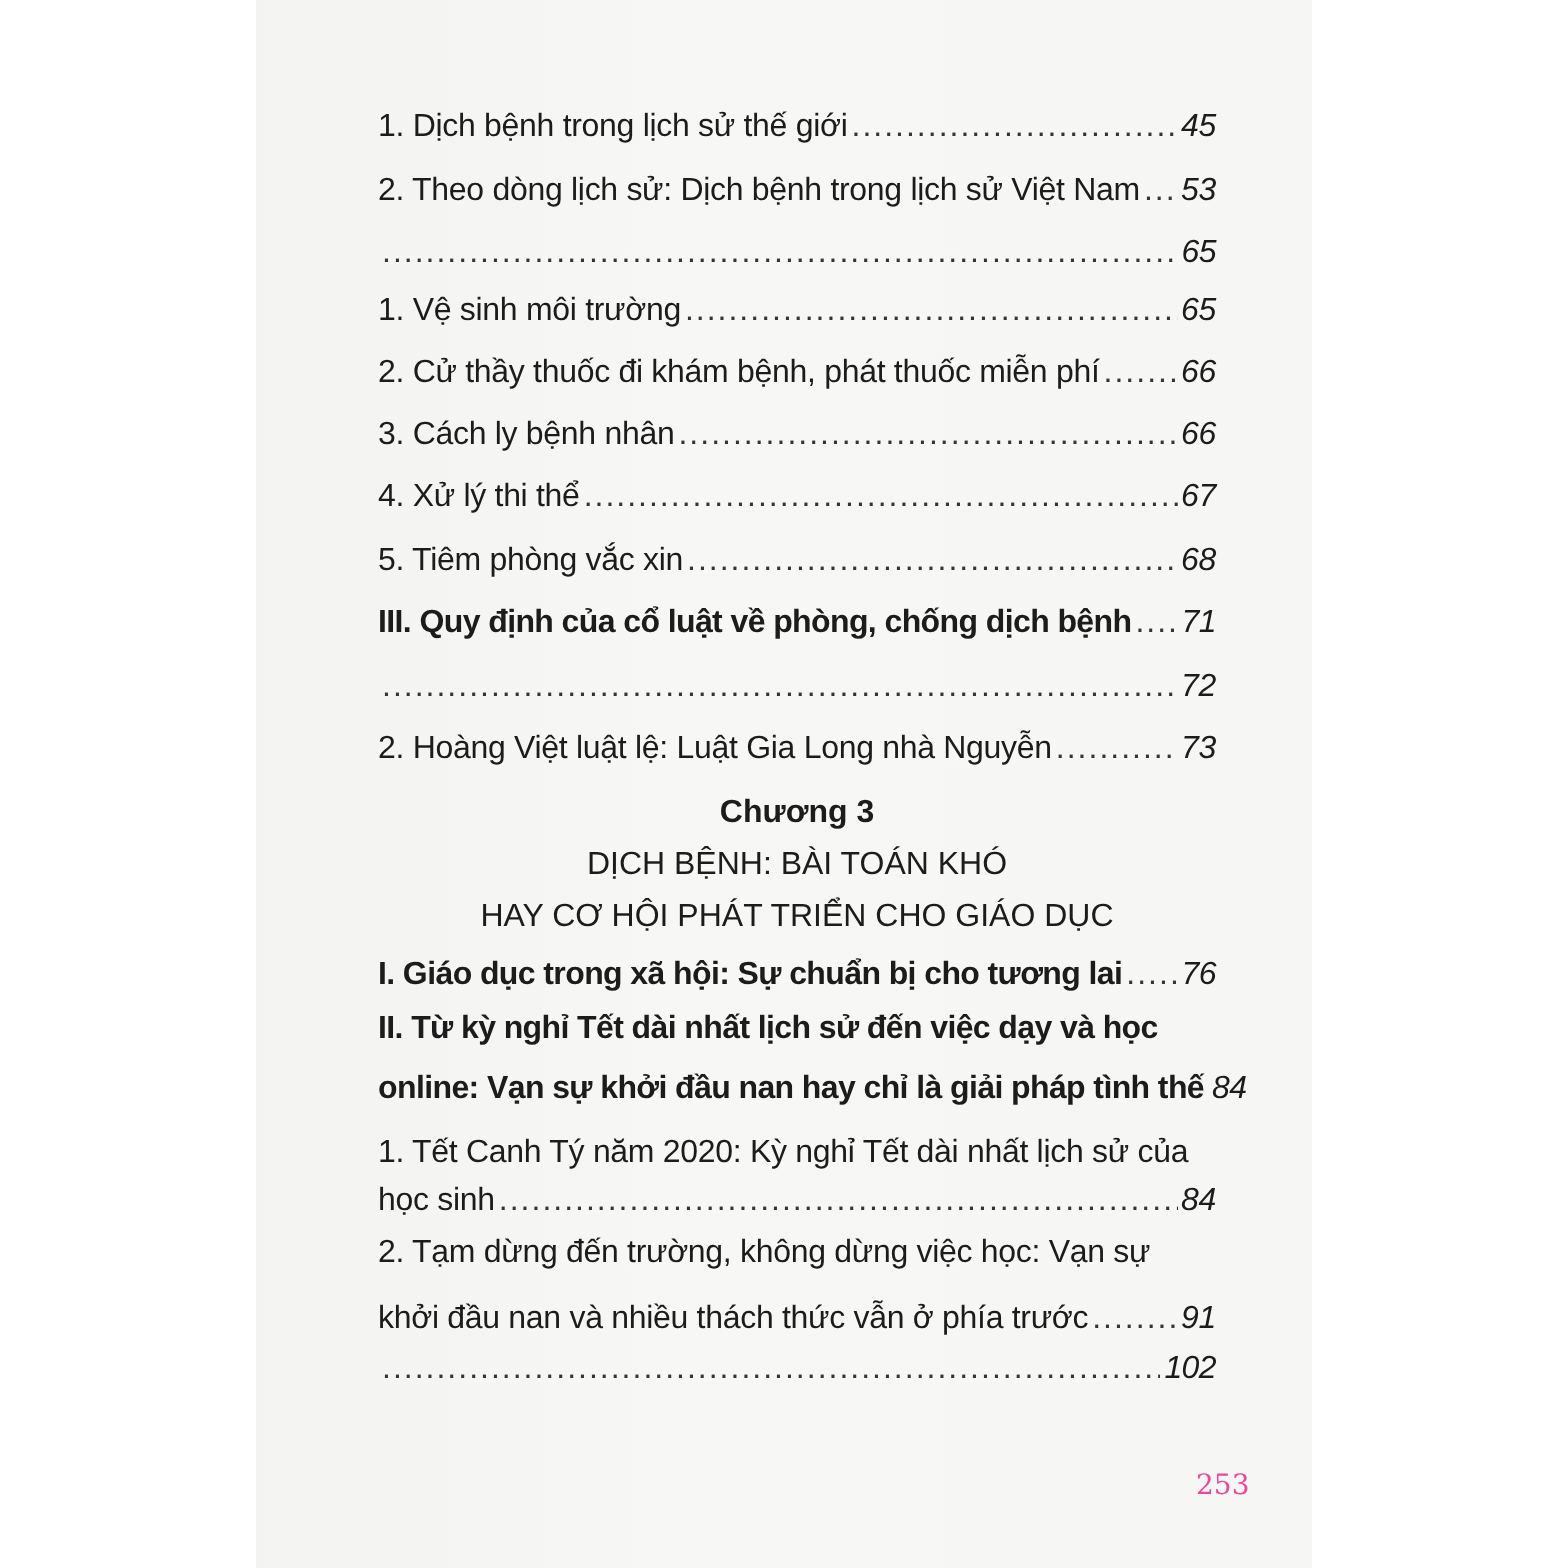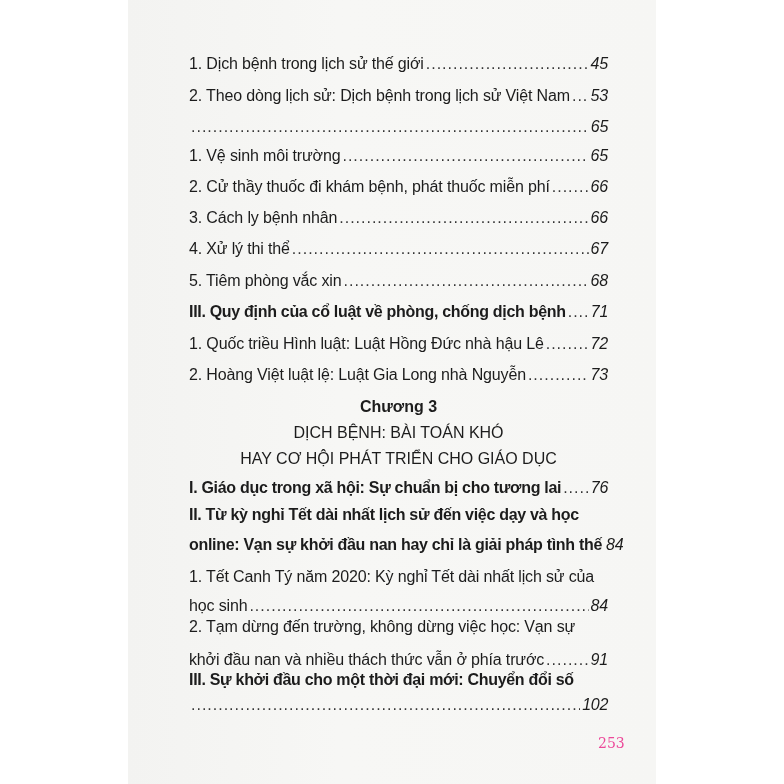--- a/index.html
+++ b/index.html
@@ -163,21 +163,20 @@
   <div class="entry bold" style="top:302px">
     <div class="row">
       <span class="title">III. Quy định của cổ luật về phòng, chống dịch bệnh</span>
       <span class="dots"></span>
       <span class="pg">71</span>
     </div>
   </div>
 
   <div class="entry" style="top:334px">
     <div class="row">
-      <span class="title">1. Quốc triều Hình luật: Luật Hồng Đức nhà hậu Lê</span>
       <span class="dots"></span>
       <span class="pg">72</span>
     </div>
   </div>
 
   <div class="entry" style="top:365px">
     <div class="row">
       <span class="title">2. Hoàng Việt luật lệ: Luật Gia Long nhà Nguyễn</span>
       <span class="dots"></span>
       <span class="pg">73</span>
@@ -200,38 +199,37 @@
     <span class="line1">II. Từ kỳ nghỉ Tết dài nhất lịch sử đến việc dạy và học</span>
     <div class="row" style="margin-top:10px">
       <span class="title">online: Vạn sự khởi đầu nan hay chỉ là giải pháp tình thế</span>
       <span class="dots"></span>
       <span class="pg">84</span>
     </div>
   </div>
 
   <div class="entry" style="top:567px">
     <span class="line1">1. Tết Canh Tý năm 2020: Kỳ nghỉ Tết dài nhất lịch sử của</span>
-    <div class="row" style="margin-top:9px">
+    <div class="row" style="margin-top:4px">
       <span class="title">học sinh</span>
       <span class="dots"></span>
       <span class="pg">84</span>
     </div>
   </div>
 
   <div class="entry" style="top:617px">
     <span class="line1">2. Tạm dừng đến trường, không dừng việc học: Vạn sự</span>
     <div class="row" style="margin-top:13px">
       <span class="title">khởi đầu nan và nhiều thách thức vẫn ở phía trước</span>
       <span class="dots"></span>
       <span class="pg">91</span>
     </div>
   </div>
 
   <div class="entry bold" style="top:670px">
-    <span class="line1">III. Sự khởi đầu cho một thời đại mới: Chuyển đổi số</span>
     <div class="row" style="margin-top:5px">
       <span class="dots"></span>
       <span class="pg">102</span>
     </div>
   </div>
 </div>
 
 <div class="pagenum">253</div>
 
 </body></html>

